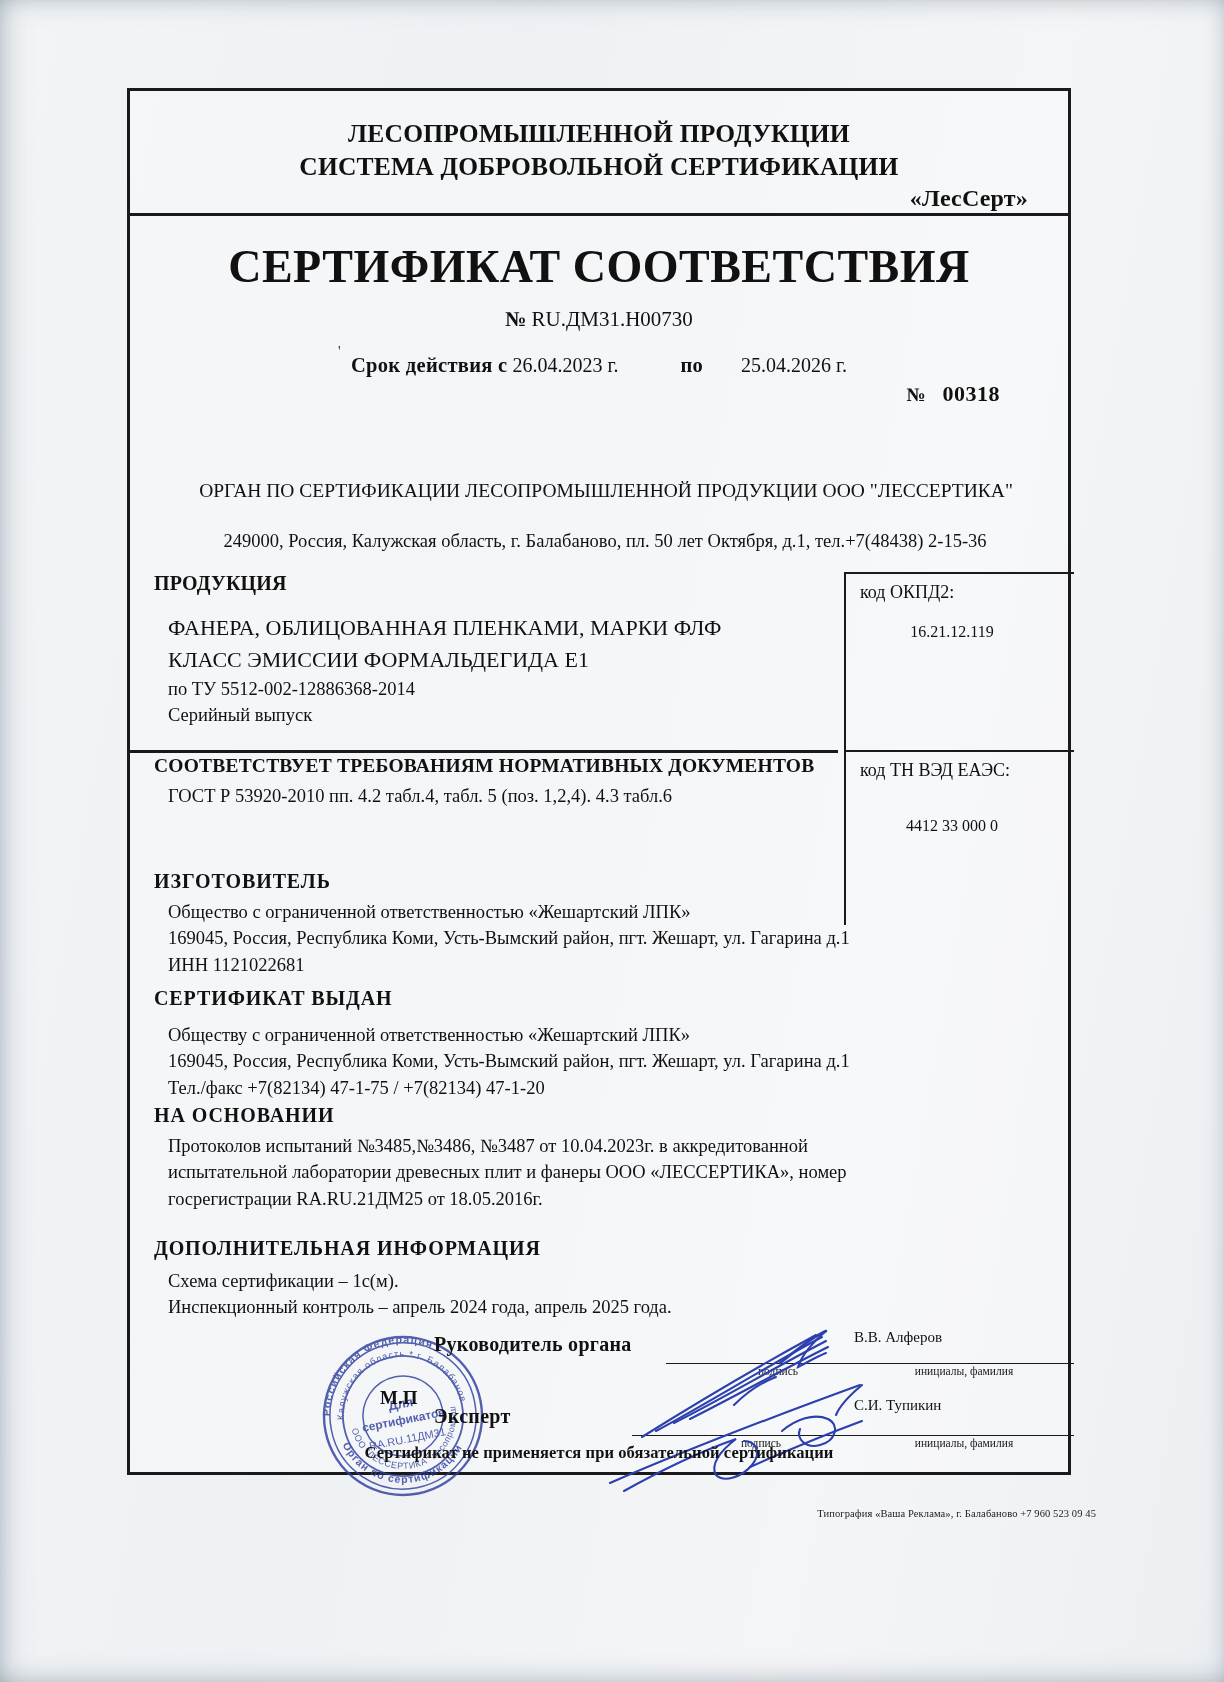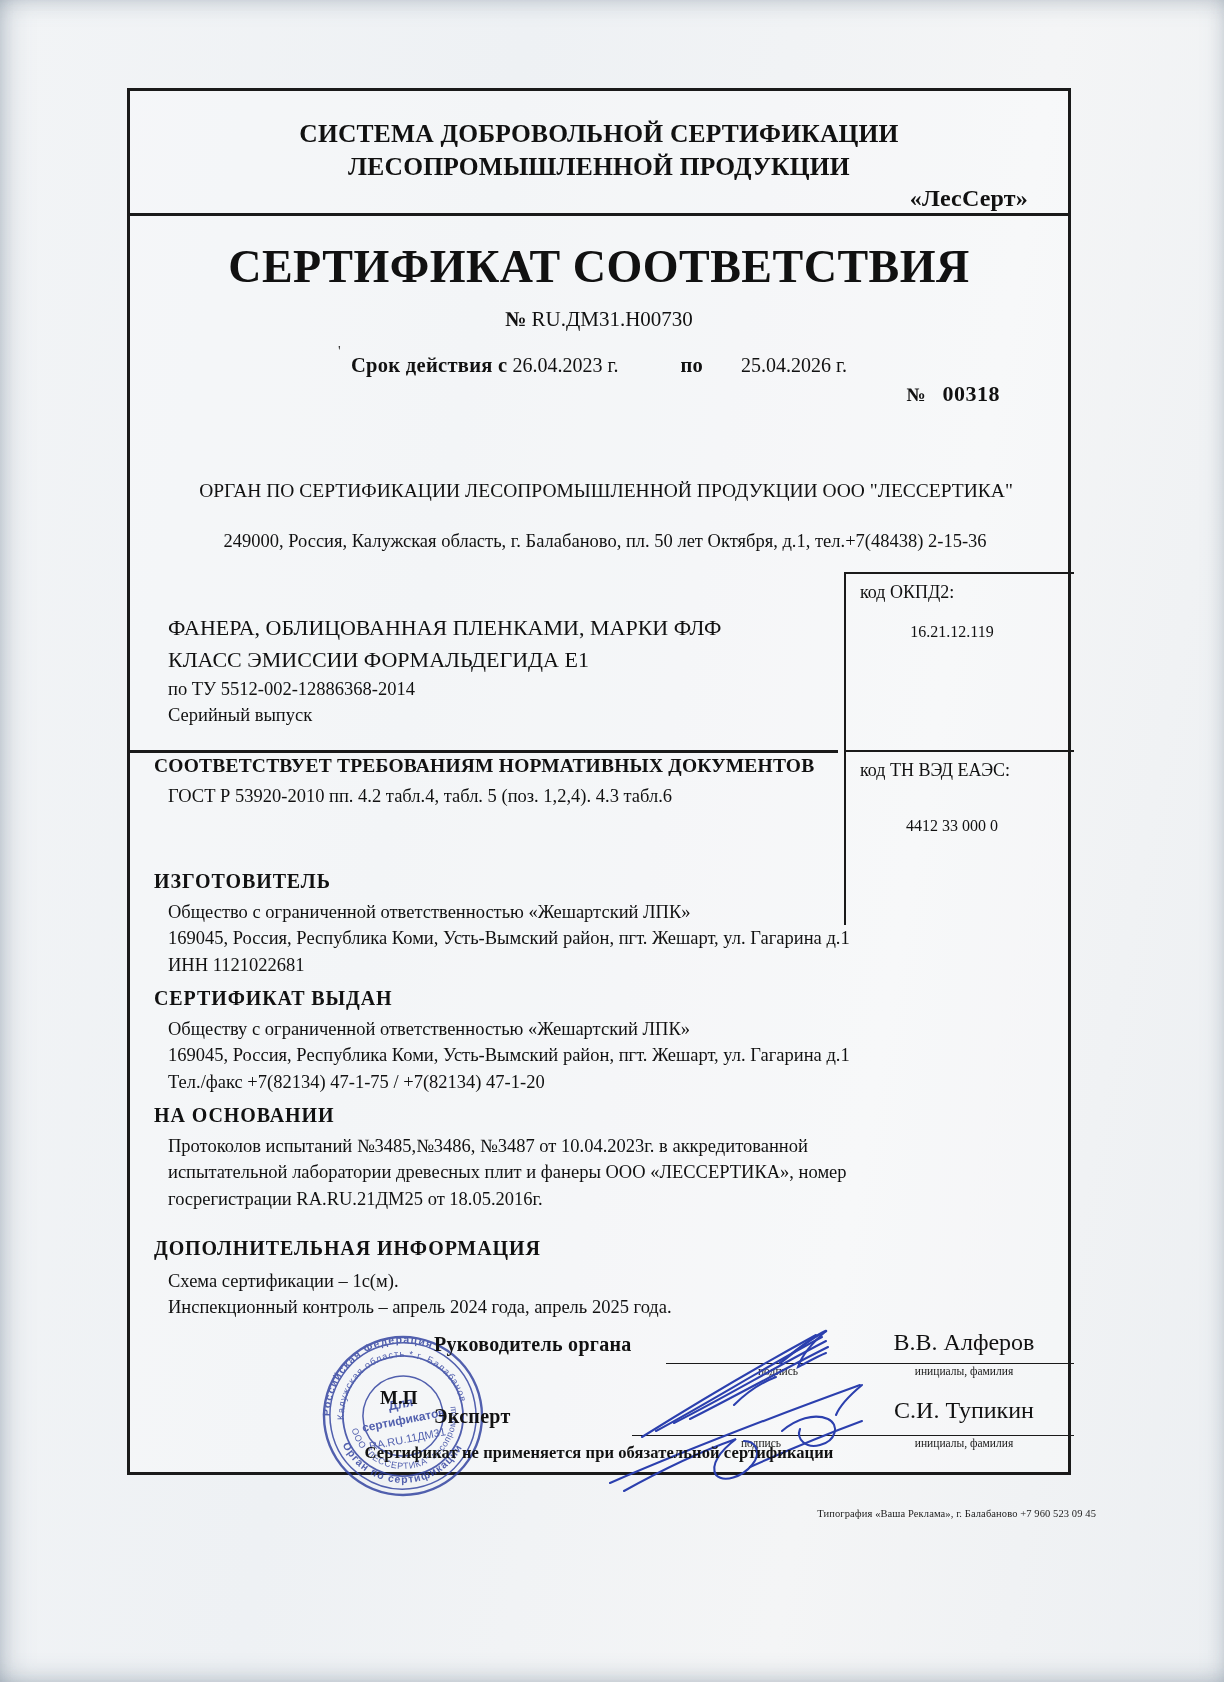--- a/index.html
+++ b/index.html
@@ -201,22 +201,21 @@
     height: 0;
   }
   .sig-cap {
     position: absolute;
     font-size: 11.5px;
     color: #1a1a1a;
     text-align: center;
   }
   .sig-name {
     position: absolute;
-    font-size: 24px;
-    text-align: center;
+    font-size: 15px;
   }
 
   .footer-note {
     position: absolute;
     left: 0; right: 0;
     top: 1352px;
     text-align: center;
     font-size: 16.5px;
     font-weight: bold;
     letter-spacing: .1px;
@@ -252,22 +251,22 @@
 </style>
 </head>
 <body>
 
 <div class="page-scan"></div>
 
 <div class="cert-frame">
   <div class="inner">
 
     <div class="sys-title">
+      <div>ЛЕСОПРОМЫШЛЕННОЙ ПРОДУКЦИИ</div>
       <div>СИСТЕМА ДОБРОВОЛЬНОЙ СЕРТИФИКАЦИИ</div>
-      <div>ЛЕСОПРОМЫШЛЕННОЙ ПРОДУКЦИИ</div>
       <div class="l3">«ЛесСерт»</div>
     </div>
     <div class="hdr-rule"></div>
 
     <div class="main-title">СЕРТИФИКАТ СООТВЕТСТВИЯ</div>
 
     <div class="cert-no">
       <span class="nsign">№</span>
       <span>RU.ДМ31.Н00730</span>
     </div>
@@ -284,20 +283,23 @@
     </div>
 
     <div class="serial">
       <span class="nsign">№</span>
       <span class="val">00318</span>
     </div>
 
     <div class="org-full">ОРГАН ПО СЕРТИФИКАЦИИ ЛЕСОПРОМЫШЛЕННОЙ ПРОДУКЦИИ  ООО  "ЛЕССЕРТИКА"</div>
     <div class="org-addr">249000, Россия, Калужская область, г. Балабаново, пл. 50 лет Октября, д.1, тел.+7(48438) 2-15-36</div>
 
+    <div class="sec" style="top:481px;">
+      <div class="lbl">ПРОДУКЦИЯ</div>
+    </div>
     <div class="sec" style="top:521px; right:246px;">
       <div class="caps">ФАНЕРА, ОБЛИЦОВАННАЯ ПЛЕНКАМИ, МАРКИ ФЛФ</div>
       <div class="caps">КЛАСС ЭМИССИИ ФОРМАЛЬДЕГИДА Е1</div>
       <div class="txt ind">по ТУ 5512-002-12886368-2014</div>
       <div class="txt ind">Серийный выпуск</div>
     </div>
 
     <div class="code-box" style="left:714px; top:481px; width:230px; height:178px;">
       <div class="ctitle">код ОКПД2:</div>
       <div class="cval">16.21.12.119</div>
@@ -316,21 +318,21 @@
 
     <div class="sec" style="top:779px;">
       <div class="lbl sp">ИЗГОТОВИТЕЛЬ</div>
       <div class="txt ind" style="margin-top:6px;">Общество с ограниченной ответственностью «Жешартский ЛПК»</div>
       <div class="txt ind">169045, Россия, Республика Коми, Усть-Вымский район, пгт. Жешарт, ул. Гагарина д.1</div>
       <div class="txt ind">ИНН 1121022681</div>
     </div>
 
     <div class="sec" style="top:896px;">
       <div class="lbl sp">СЕРТИФИКАТ  ВЫДАН</div>
-      <div class="txt ind" style="margin-top:6px;">Обществу с ограниченной ответственностью «Жешартский ЛПК»</div>
+      <div class="txt ind" style="margin-top:12px;">Обществу с ограниченной ответственностью «Жешартский ЛПК»</div>
       <div class="txt ind">169045, Россия, Республика Коми, Усть-Вымский район, пгт. Жешарт, ул. Гагарина д.1</div>
       <div class="txt ind">Тел./факс +7(82134) 47-1-75 / +7(82134) 47-1-20</div>
     </div>
 
     <div class="sec" style="top:1013px;">
       <div class="lbl sp">НА  ОСНОВАНИИ</div>
       <div class="txt ind" style="margin-top:6px;">Протоколов испытаний №3485,№3486, №3487 от 10.04.2023г. в аккредитованной</div>
       <div class="txt ind">испытательной лаборатории древесных плит и фанеры ООО «ЛЕССЕРТИКА», номер</div>
       <div class="txt ind">госрегистрации RA.RU.21ДМ25 от 18.05.2016г.</div>
     </div>

